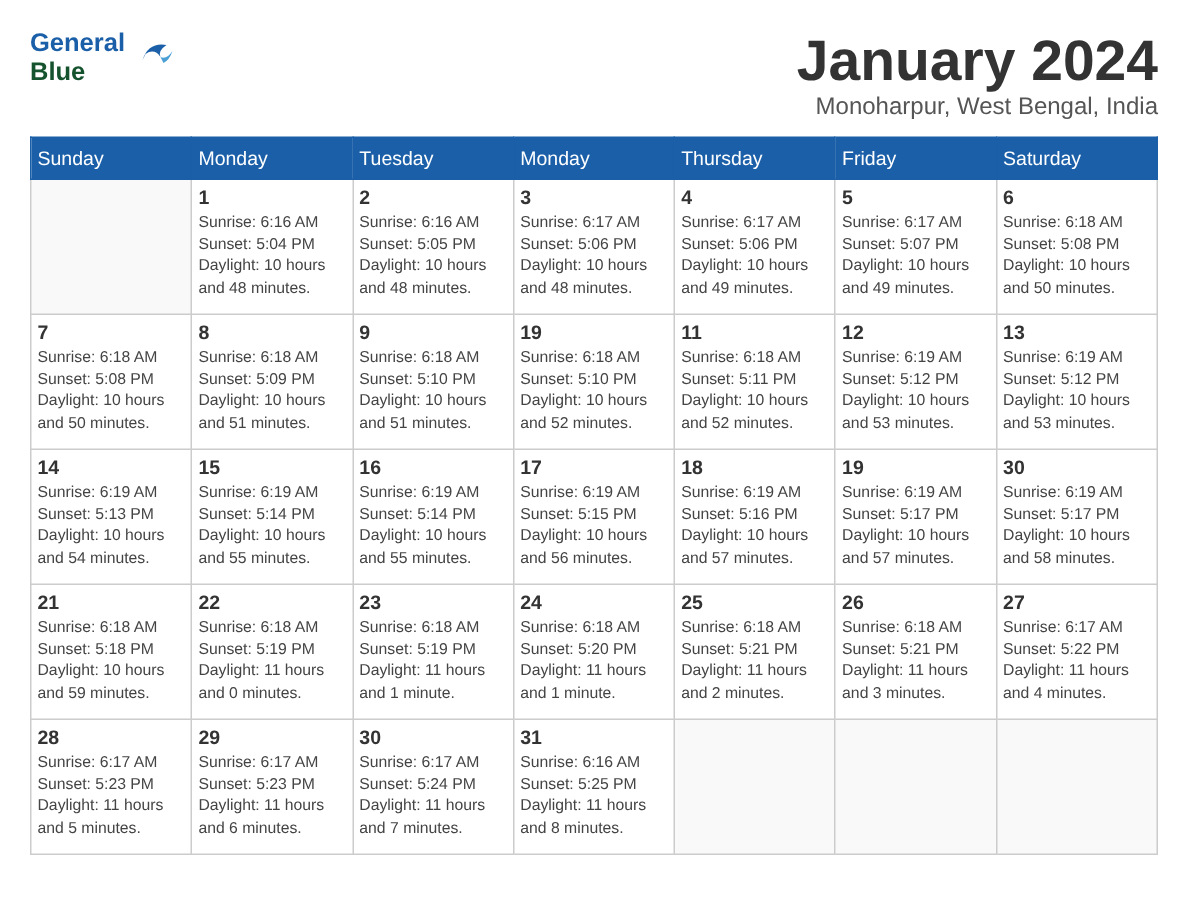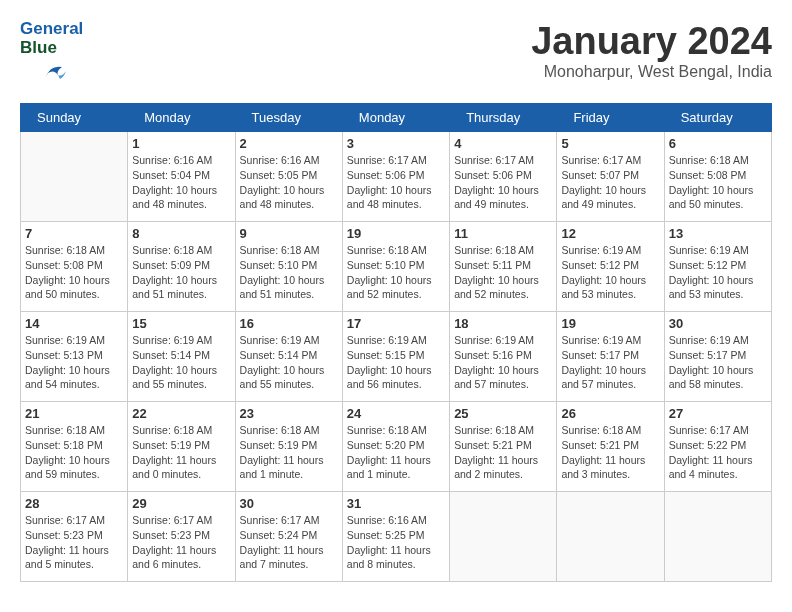--- a/index.html
+++ b/index.html
@@ -33,21 +33,21 @@
       color: #555;
     }
     .calendar {
       width: 100%;
       border-collapse: collapse;
       font-size: 11px;
     }
     .calendar th {
       background: #1a5fa8;
       color: #fff;
-      padding: 6px 16px;
+      padding: 6px 4px;
       text-align: left;
       font-size: 13px;
       font-weight: normal;
       border: 1px solid #1a5fa8;
     }
     .calendar td {
       border: 1px solid #ccc;
       vertical-align: top;
       padding: 4px;
       min-height: 80px;
@@ -70,21 +70,21 @@
     .week-row td {
       height: 90px;
     }
   </style>
 </head>
 <body>
 
 <div class="header">
   <div class="logo">
     <div>
-      <div style="display:flex;align-items:center;flex-direction:column;">
+      <div style="display:flex;align-items:center;">
         <div>
           <div style="font-size:17px;font-weight:bold;color:#333;line-height:1.1;">
             <span style="color:#1a5fa8;">General</span>
           </div>
           <div style="font-size:17px;font-weight:bold;color:#14532d;line-height:1.1;">Blue</div>
         </div>
         <div style="margin-left:4px;">
           <svg width="32" height="32" viewBox="0 0 32 32">
             <path d="M8,20 Q12,8 24,10 Q18,14 20,18 Q16,12 10,16 Z" fill="#1a5fa8"></path>
             <path d="M20,18 Q24,20 28,14 Q26,20 22,22 Z" fill="#4a9fd4"></path>

